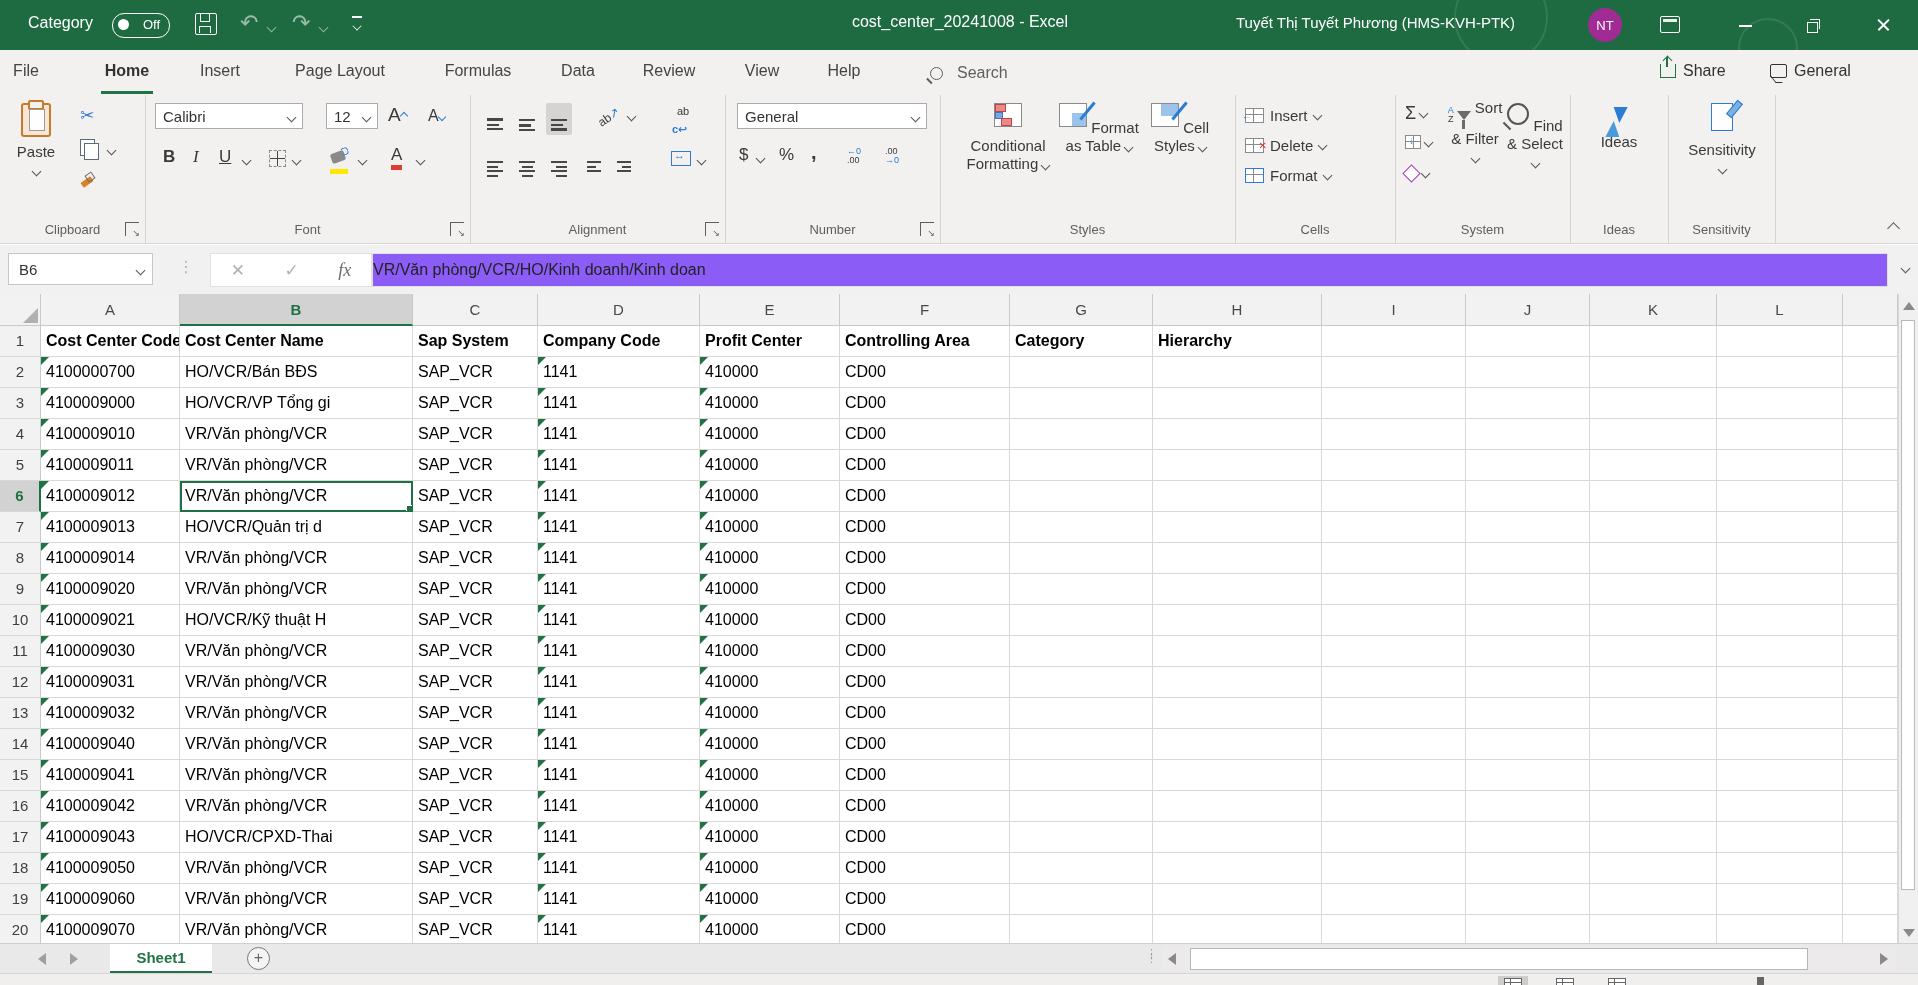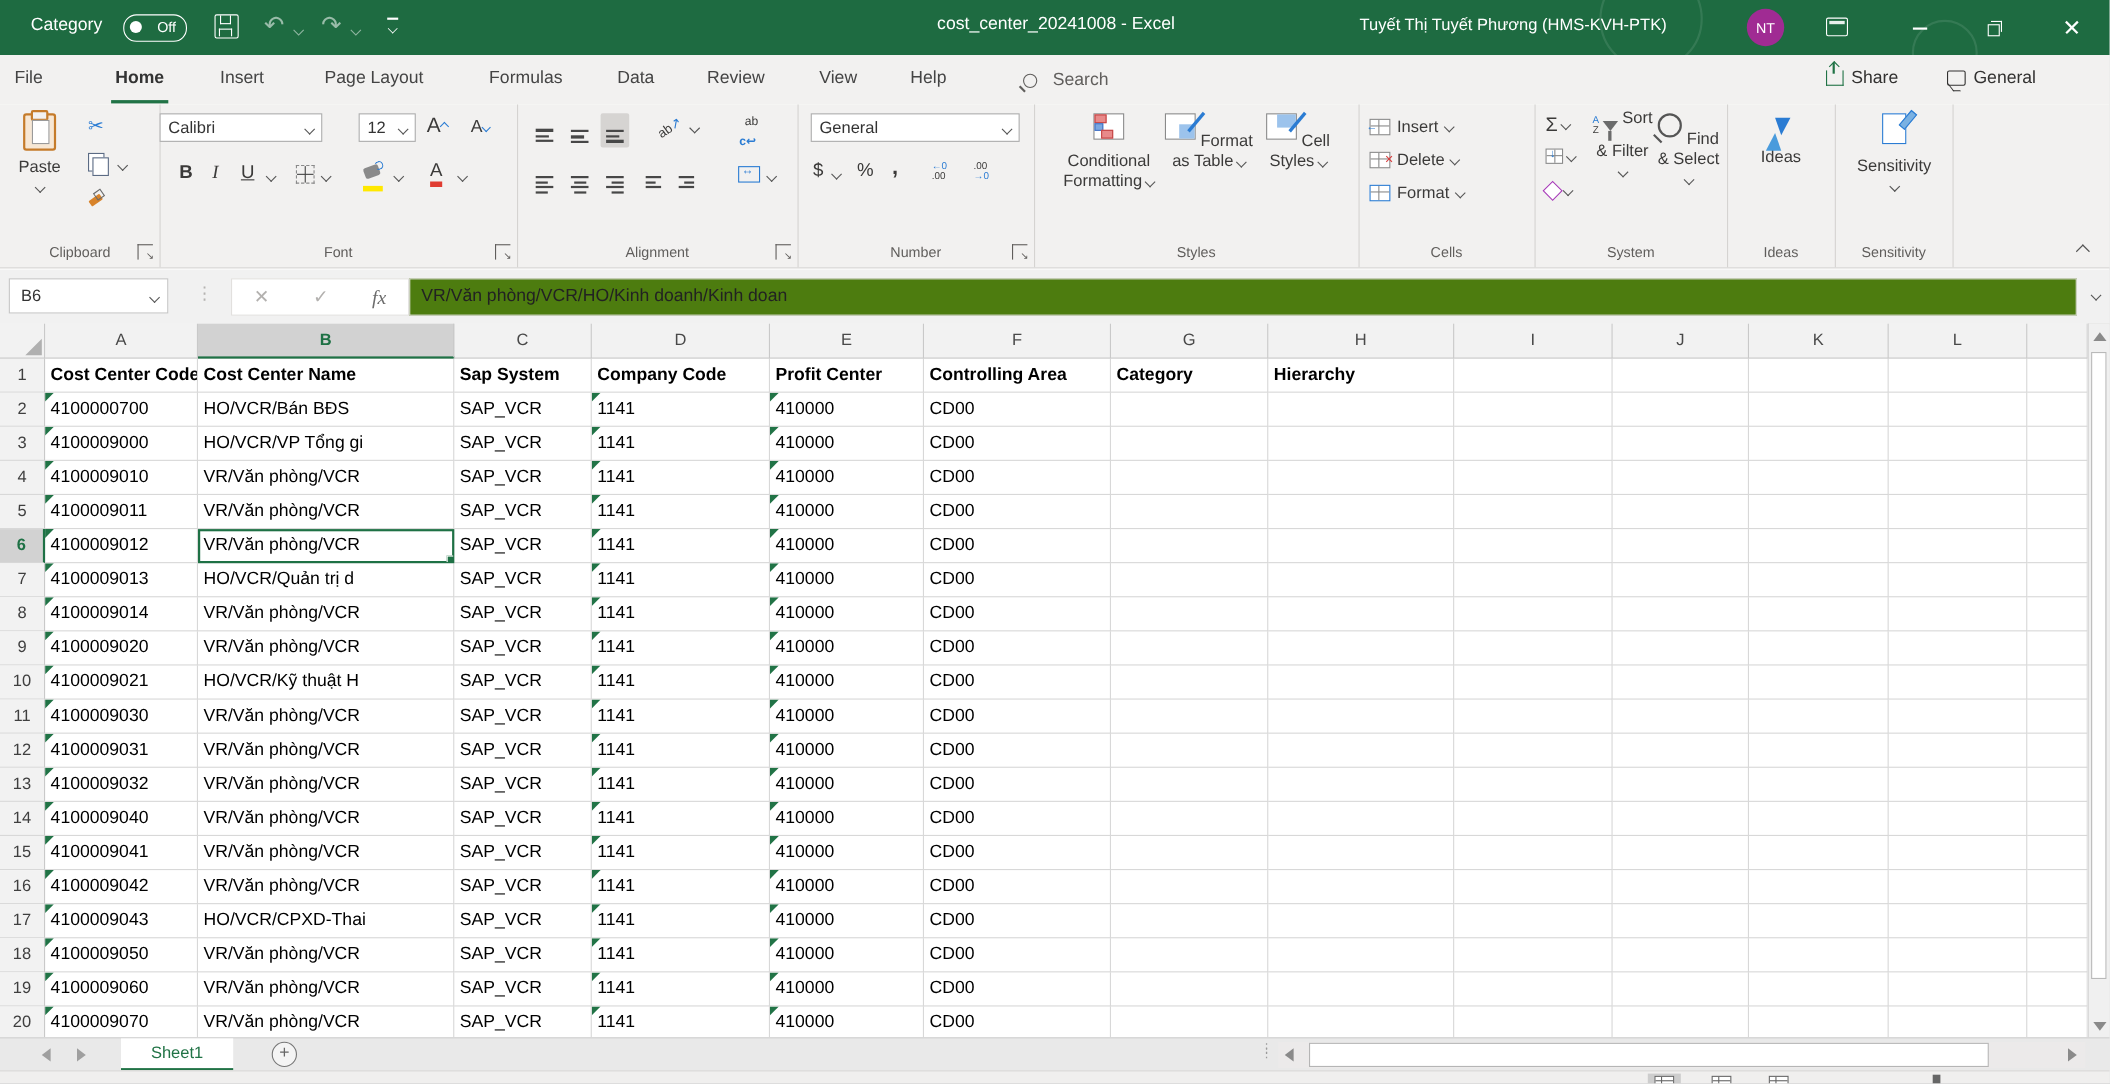--- a/index.html
+++ b/index.html
@@ -117,21 +117,21 @@
   .sens::after{content:"";position:absolute;right:-6px;top:-4px;width:5px;height:16px;background:#7ab1e2;border:1px solid #2b7cd3;transform:rotate(40deg);}
   .collapse{position:absolute;right:20px;bottom:10px;width:8px;height:8px;border-left:1.6px solid #555;border-top:1.6px solid #555;transform:rotate(45deg);}
   
   .fbar{position:absolute;left:0;top:245px;width:1918px;height:49px;background:#f1f1f1;border-bottom:1px solid #d6d4d2;}
   .namebox{position:absolute;left:8px;top:8px;width:145px;height:32px;background:#fff;border:1px solid #c6c6c6;font-size:15px;color:#333;line-height:32px;padding-left:10px;box-sizing:border-box;}
   .namebox .chev{position:absolute;right:8px;top:13px;}
   .fdots{position:absolute;left:178px;top:12px;color:#b5b3b1;font-size:16px;letter-spacing:0;}
   .fbtns{position:absolute;left:210px;top:8px;width:160px;height:32px;background:#fff;border:1px solid #e2e0de;display:flex;align-items:center;justify-content:space-around;}
   .fx{font-family:"Liberation Serif","DejaVu Serif",serif;font-style:italic;font-size:18px;color:#6d6d6d;}
   .gray-x{color:#b3b1af;font-size:17px;} .gray-ck{color:#b3b1af;font-size:17px;}
-  .ffield{position:absolute;left:372px;top:8px;right:30px;height:32px;background:#4d7c0f;border:1px solid #e2e0de;font-size:16px;color:#222;line-height:32px;padding-left:10px;white-space:nowrap;overflow:hidden;}
+  .ffield{position:absolute;left:372px;top:8px;right:30px;height:32px;background:#8b5cf6;border:1px solid #e2e0de;font-size:16px;color:#222;line-height:32px;padding-left:0;white-space:nowrap;overflow:hidden;}
   .fexp{position:absolute;right:9px;top:20px;}
   
   .grid{position:absolute;left:0;top:294px;width:1898px;height:649px;background:#fff;overflow:hidden;}
   .colhdrs{display:flex;height:32px;background:#f2f2f2;}
   .corner{width:41px;height:32px;background:#f2f2f2;border-right:1px solid #c9c9c9;border-bottom:1px solid #c9c9c9;position:relative;box-sizing:border-box;flex:none;}
   .corner::after{content:"";position:absolute;right:2px;bottom:2px;width:0;height:0;border-left:15px solid transparent;border-bottom:15px solid #b0b0b0;}
   .colhdr{height:32px;box-sizing:border-box;border-right:1px solid #c9c9c9;border-bottom:1px solid #c9c9c9;
           text-align:center;font-size:15px;color:#494949;line-height:31px;flex:none;}
   .colhdr.hl{background:#d2d2d2;color:#1e7145;border-bottom:2px solid #1e7145;font-weight:bold;}
   .grow{display:flex;height:31px;}
@@ -148,21 +148,21 @@
   .vscroll{position:absolute;left:1898px;top:294px;width:20px;height:649px;background:#f0f0f0;border-left:1px solid #d8d8d8;box-sizing:border-box;}
   .vs-up{position:absolute;left:4px;top:8px;width:0;height:0;border-left:6px solid transparent;border-right:6px solid transparent;border-bottom:8px solid #8a8a8a;}
   .vs-dn{position:absolute;left:4px;bottom:6px;width:0;height:0;border-left:6px solid transparent;border-right:6px solid transparent;border-top:8px solid #8a8a8a;}
   .vs-thumb{position:absolute;left:2px;top:26px;width:14px;height:570px;background:#fff;border:1px solid #b9b9b9;box-sizing:border-box;}
   
   .sheetbar{position:absolute;left:0;top:943px;width:1918px;height:30px;background:#e9e9e9;border-top:1px solid #cfcfcf;box-sizing:border-box;}
   .nav-l,.nav-r{position:absolute;top:9px;width:0;height:0;border-top:6px solid transparent;border-bottom:6px solid transparent;}
   .nav-l{left:38px;border-right:8px solid #9f9f9f;}
   .nav-r{left:70px;border-left:8px solid #9f9f9f;}
   .sheettab{position:absolute;left:110px;top:0;width:102px;height:29px;background:#fff;border-bottom:2px solid #217346;
-            text-align:center;font-size:15px;font-weight:normal;color:#217346;line-height:27px;box-sizing:border-box;}
+            text-align:center;font-size:15px;font-weight:bold;color:#217346;line-height:27px;box-sizing:border-box;}
   .addsheet{position:absolute;left:247px;top:3px;width:21px;height:21px;border:1.3px solid #767676;border-radius:50%;color:#666;
             font-size:16px;line-height:19px;text-align:center;background:#f4f4f4;}
   .grip{position:absolute;left:1146px;top:7px;width:10px;height:16px;color:#9a9a9a;font-size:11px;line-height:5px;letter-spacing:1px;}
   .hs-track{position:absolute;left:1162px;top:3px;width:734px;height:24px;background:#eceaea;}
   .hs-l{position:absolute;left:1168px;top:9px;width:0;height:0;border-top:6px solid transparent;border-bottom:6px solid transparent;border-right:8px solid #8a8a8a;}
   .hs-r{position:absolute;left:1880px;top:9px;width:0;height:0;border-top:6px solid transparent;border-bottom:6px solid transparent;border-left:8px solid #8a8a8a;}
   .hs-thumb{position:absolute;left:1190px;top:4px;width:618px;height:22px;background:#fff;border:1px solid #b5b5b5;box-sizing:border-box;}
   
   .statusbar{position:absolute;left:0;top:973px;width:1918px;height:12px;background:#f0efee;border-top:1px solid #d8d6d4;box-sizing:border-box;}
   .vicon{position:absolute;top:2px;width:30px;height:18px;display:flex;align-items:flex-start;justify-content:center;padding-top:2px;box-sizing:border-box;}
@@ -235,21 +235,21 @@
       </div>
       <span class="mini" style="left:80px;top:10px;color:#2b7cd3;">✂</span>
       <span style="position:absolute;left:80px;top:44px;"><span class="copyic"></span></span>
       <span class="chev" style="position:absolute;left:108px;top:52px;"></span>
       <span style="position:absolute;left:80px;top:78px;"><span class="brush"></span></span>
       <div class="glabel">Clipboard</div>
       <span class="launcher"></span>
     </div>
 
     <div class="group" style="left:145px;width:325px;">
-      <div class="combo" style="left:0;top:8px;width:148px;">
+      <div class="combo" style="left:10px;top:8px;width:148px;">
         <span>Calibri</span>
         <span class="chev"></span>
       </div>
       <div class="combo" style="left:181px;top:8px;width:52px;">
         <span>12</span>
         <span class="chev"></span>
       </div>
       <span class="fbtn" style="left:243px;top:9px;font-size:19px;">A<span class="chev up" style="border-color:#2b7cd3;width:5px;height:5px;"></span></span>
       <span class="fbtn" style="left:283px;top:12px;font-size:16px;">A<span class="chev" style="border-color:#2b7cd3;width:5px;height:5px;"></span></span>
       <span class="fbtn" style="left:18px;top:52px;font-weight:bold;">B</span>

